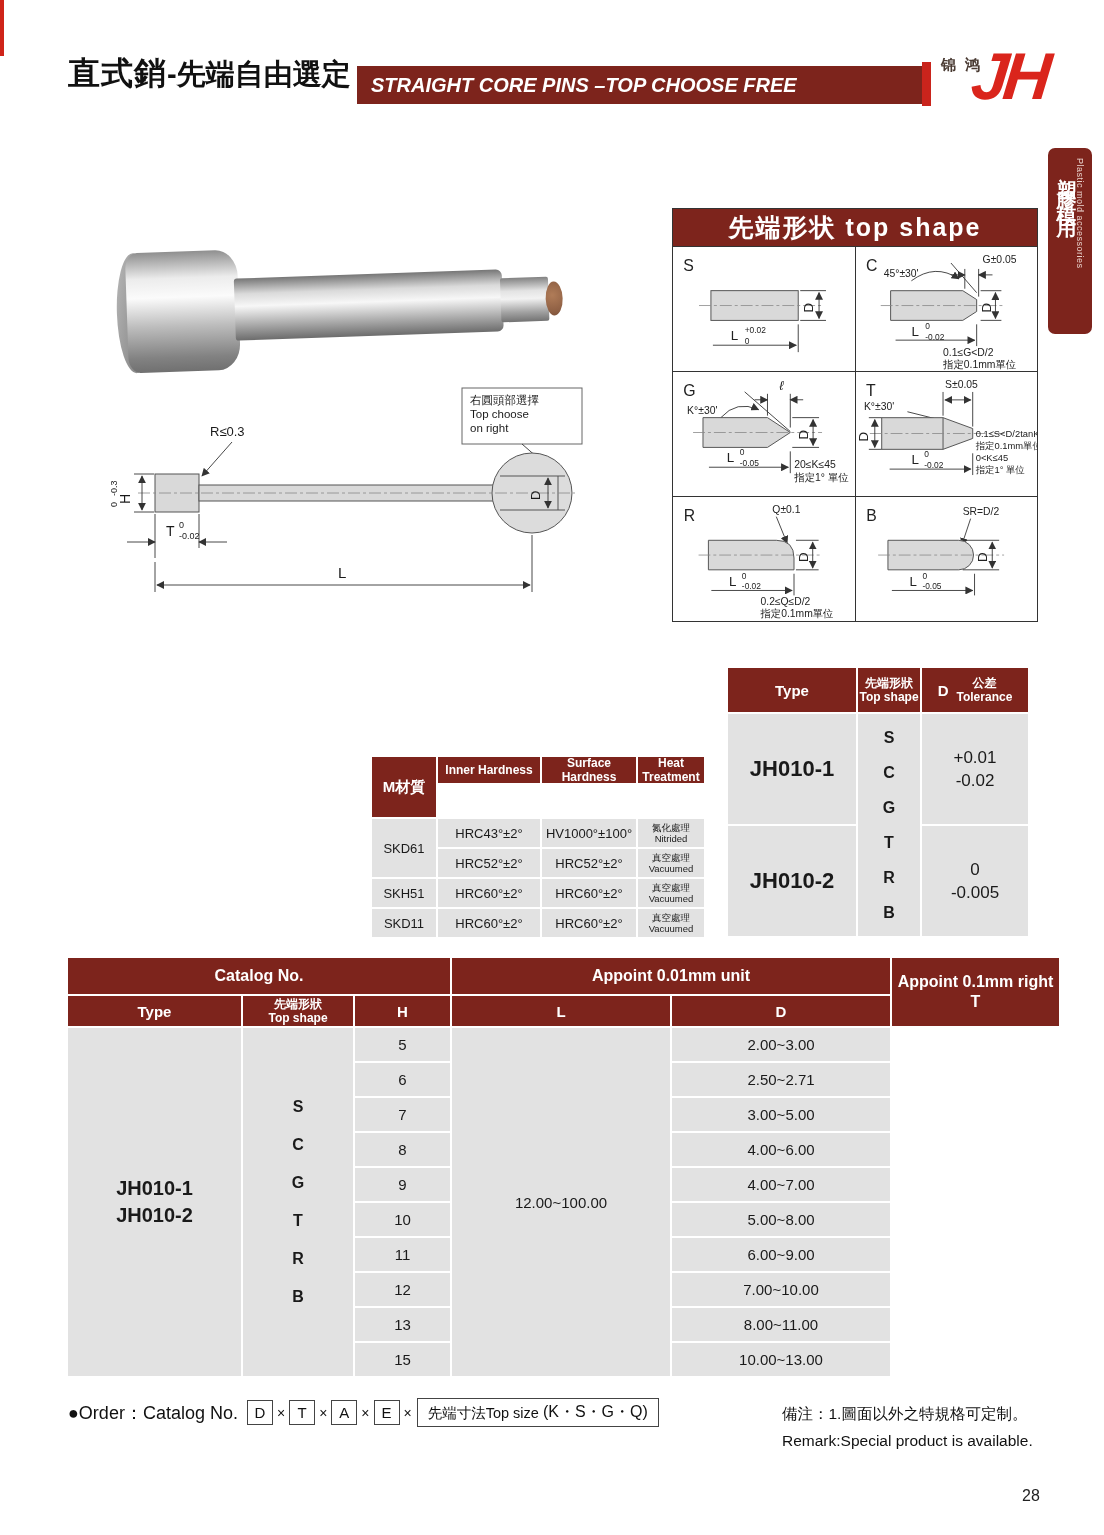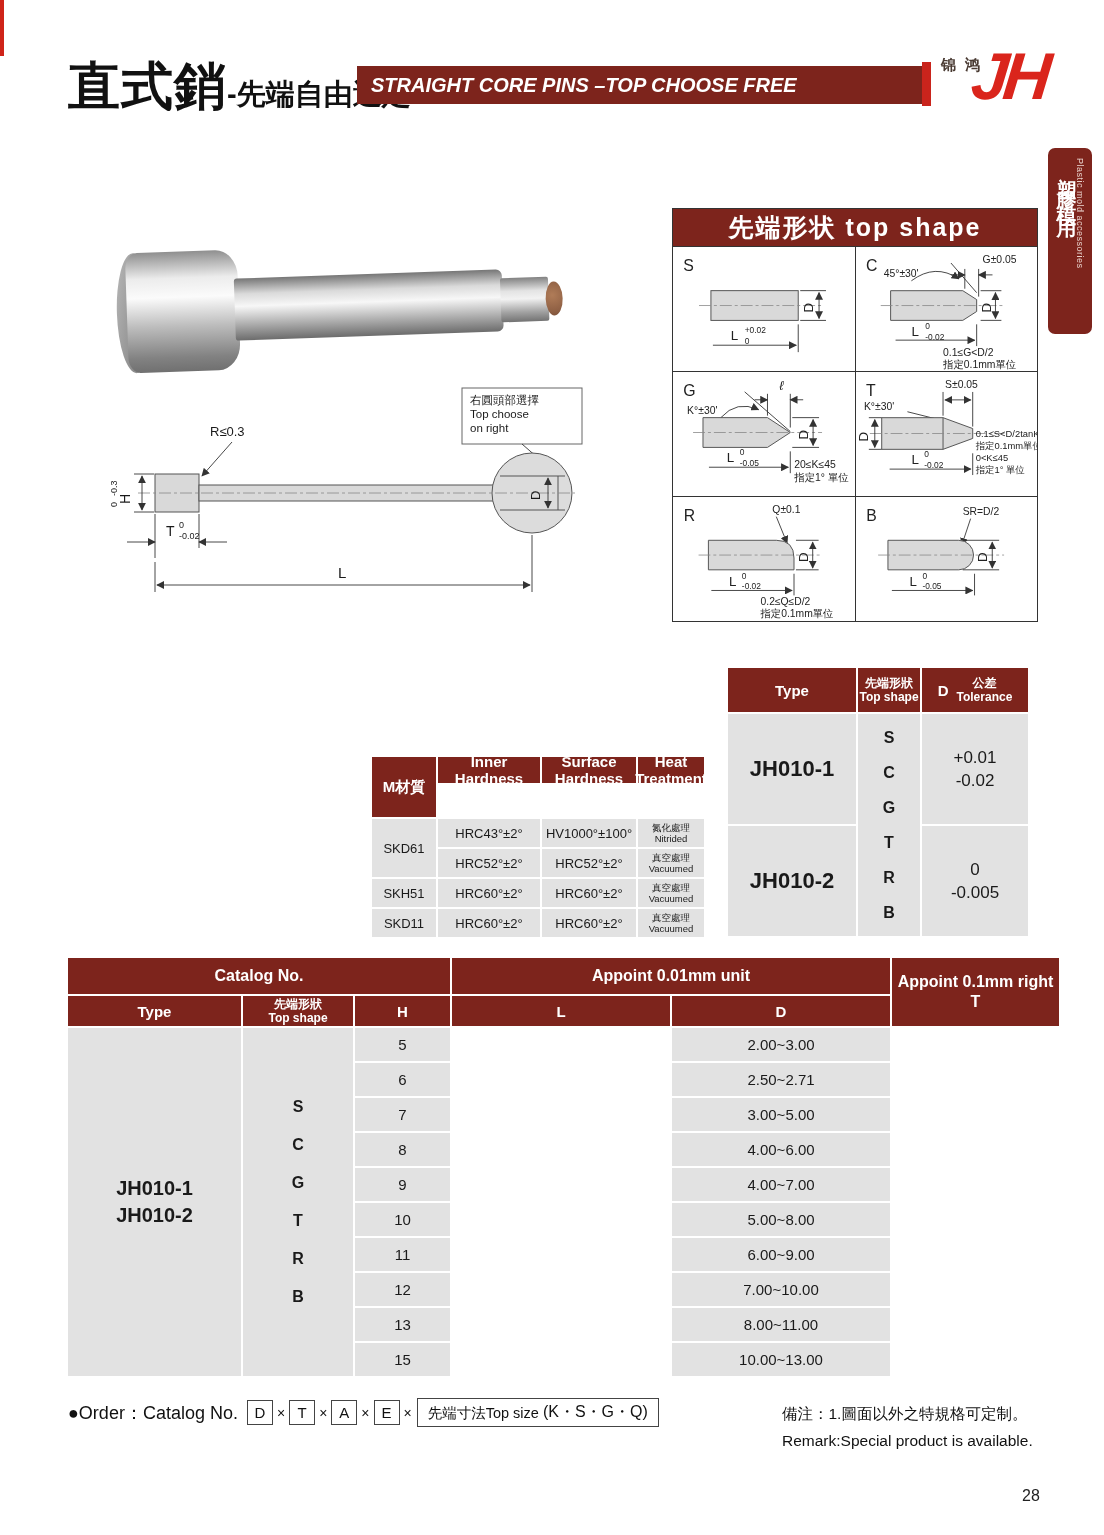--- a/index.html
+++ b/index.html
@@ -3,21 +3,21 @@
 <meta charset="utf-8">
 <style>
   html,body{margin:0;padding:0;background:#fff;}
   .page{position:relative;width:1104px;height:1535px;background:#fff;
         font-family:"Liberation Sans",sans-serif;color:#1a1a1a;overflow:hidden;}
   .abs{position:absolute;}
 
   
   .corner-mark{left:0;top:0;width:4px;height:56px;background:#cf2419;}
   .title-zh{left:68px;top:52px;font-weight:900;color:#111;white-space:nowrap;}
-  .title-zh .big{font-size:52px;letter-spacing:1px;}
+  .title-zh .big{font-size:32px;letter-spacing:1px;}
   .title-zh .small{font-size:29px;}
   .title-bar{left:357px;top:66px;width:566px;height:38px;background:#7d241c;color:#fff;
              font-size:20px;font-weight:bold;font-style:italic;line-height:38px;
              padding-left:14px;box-sizing:border-box;letter-spacing:0px;white-space:nowrap;}
   .logo-stripe{left:922px;top:62px;width:9px;height:44px;background:#c9241c;}
   .logo-zh{left:941px;top:56px;font-size:15px;font-weight:bold;color:#4a3b33;letter-spacing:9px;}
   .logo-jh{left:972px;top:38px;font-size:66px;font-weight:900;font-style:italic;color:#da251c;
            letter-spacing:-5px;transform:skewX(-6deg);}
 
   
@@ -67,21 +67,21 @@
   .ts-note-s{font-size:9.5px;fill:#222;}
   .ts-tol{font-size:8.5px;fill:#222;}
 
   
   .gcell{display:flex;align-items:center;justify-content:center;text-align:center;}
   .hd{background:#7d241c;color:#fff;font-weight:bold;}
   .bd{background:#e2e2e2;color:#1a1a1a;}
 
   .mat{left:372px;top:757px;display:grid;grid-template-columns:64px 102px 94px 66px;
        grid-template-rows:26px 32px 28px 28px 28px 28px;gap:2px;background:#fff;}
-  .mat .en{font-size:15px;}
+  .mat .en{font-size:12px;}
   .mat .zh{font-size:13px;margin-top:37px;}
   .mat .m{font-size:15px;}
   .mat .bd{font-size:13px;}
   .mat .heat{font-size:9.5px;line-height:11px;flex-direction:column;}
 
   .typ{left:728px;top:668px;display:grid;grid-template-columns:128px 62px 106px;
        grid-template-rows:44px 110px 110px;gap:2px;background:#fff;}
   .typ .h2l{font-size:12px;line-height:14px;flex-direction:column;}
   .typ .hT{font-size:15px;}
   .typ .dtol{gap:8px;font-size:13px;}
@@ -442,20 +442,21 @@
     <div class="gcell bd" style="grid-column:3;grid-row:4">6</div>
     <div class="gcell bd" style="grid-column:3;grid-row:5">7</div>
     <div class="gcell bd" style="grid-column:3;grid-row:6">8</div>
     <div class="gcell bd" style="grid-column:3;grid-row:7">9</div>
     <div class="gcell bd" style="grid-column:3;grid-row:8">10</div>
     <div class="gcell bd" style="grid-column:3;grid-row:9">11</div>
     <div class="gcell bd" style="grid-column:3;grid-row:10">12</div>
     <div class="gcell bd" style="grid-column:3;grid-row:11">13</div>
     <div class="gcell bd" style="grid-column:3;grid-row:12">15</div>
 
+    <div class="gcell bd" style="grid-column:4;grid-row:3/13">12.00~100.00</div>
 
     <div class="gcell bd" style="grid-column:5;grid-row:3">2.00~3.00</div>
     <div class="gcell bd" style="grid-column:5;grid-row:4">2.50~2.71</div>
     <div class="gcell bd" style="grid-column:5;grid-row:5">3.00~5.00</div>
     <div class="gcell bd" style="grid-column:5;grid-row:6">4.00~6.00</div>
     <div class="gcell bd" style="grid-column:5;grid-row:7">4.00~7.00</div>
     <div class="gcell bd" style="grid-column:5;grid-row:8">5.00~8.00</div>
     <div class="gcell bd" style="grid-column:5;grid-row:9">6.00~9.00</div>
     <div class="gcell bd" style="grid-column:5;grid-row:10">7.00~10.00</div>
     <div class="gcell bd" style="grid-column:5;grid-row:11">8.00~11.00</div>

